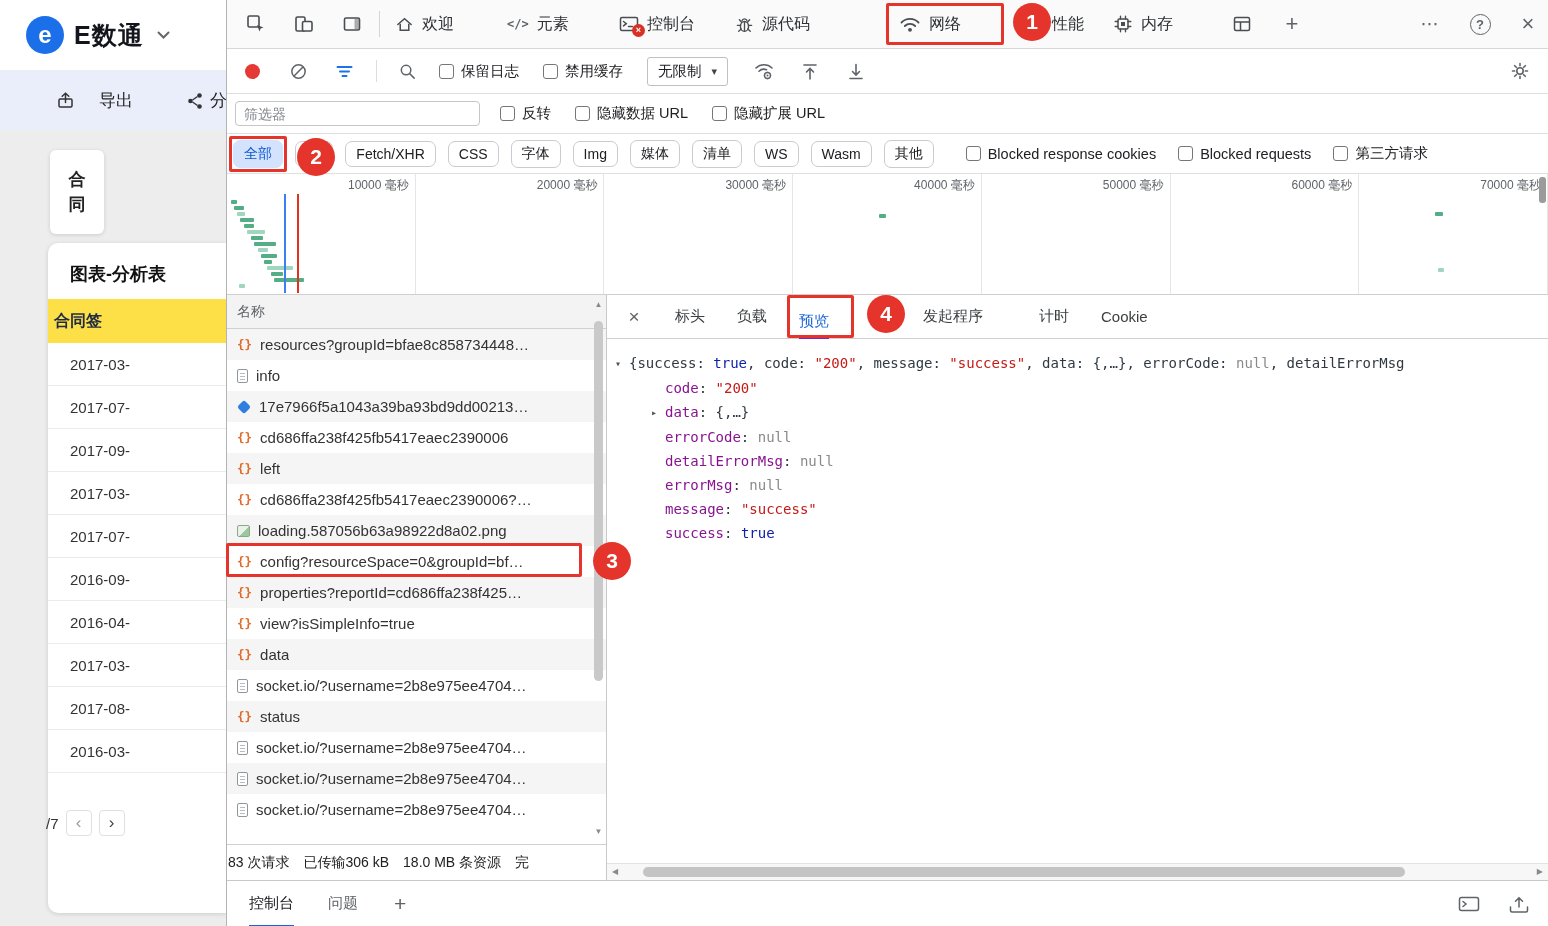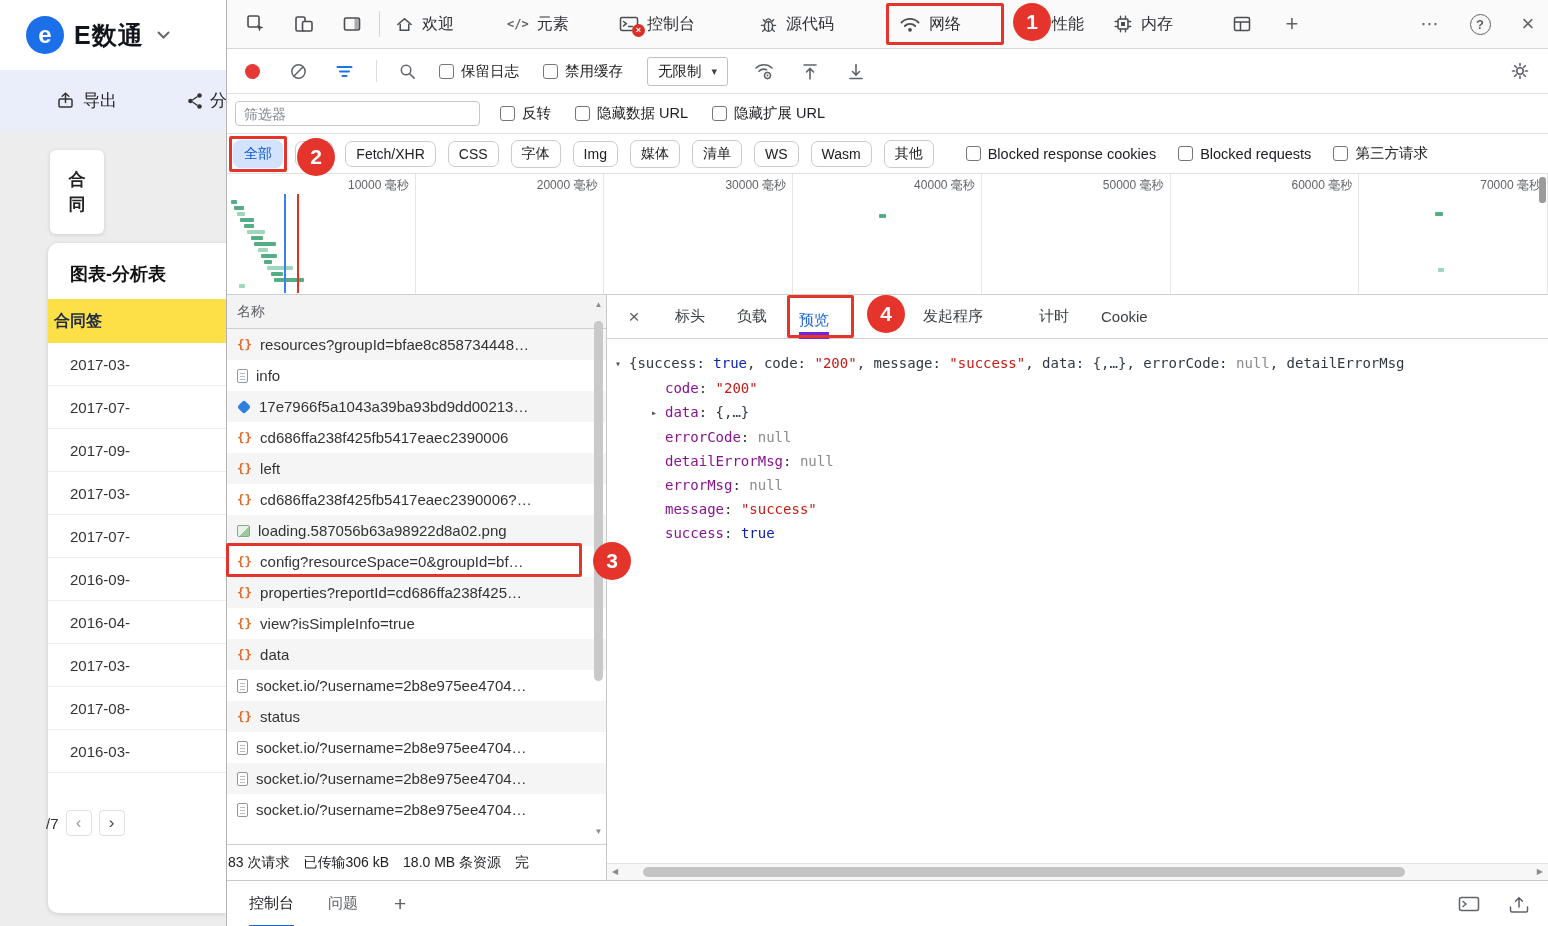--- a/index.html
+++ b/index.html
@@ -8,21 +8,21 @@
   svg{display:block}
 
   
   .app{position:absolute;left:0;top:0;width:226px;height:926px;background:#ededed;overflow:hidden}
   .app-header{height:70px;background:#fff;display:flex;align-items:center;gap:10px;padding-left:26px;box-sizing:border-box}
   .logo-mark{width:38px;height:38px;border-radius:50%;background:#1b6fe8;color:#fff;font-weight:bold;
     font-size:24px;display:flex;align-items:center;justify-content:center;flex:none}
   .logo-text{font-size:25px;font-weight:bold;color:#13151c;letter-spacing:1px;white-space:nowrap}
   .logo-chevron{margin-left:2px}
   .app-toolbar{height:60px;background:#e9eefa;display:flex;align-items:center;padding-left:56px;box-sizing:border-box;position:relative}
-  .export-btn{display:flex;align-items:center;gap:8px;font-size:17px;color:#222;cursor:pointer}
+  .export-btn{display:flex;align-items:center;gap:24px;font-size:17px;color:#222;cursor:pointer}
   .share-btn{position:absolute;left:186px;top:0;height:100%;display:flex;align-items:center;gap:6px;font-size:17px;color:#222}
   .card-contract{position:absolute;left:50px;top:150px;width:54px;height:84px;background:#fff;border-radius:6px;
     box-shadow:0 1px 4px rgba(0,0,0,.14);display:flex;align-items:center;justify-content:center}
   .card-contract span{display:block;width:18px;font-size:17px;font-weight:bold;color:#222;line-height:1.5;word-break:break-all;text-align:center}
   .card-table{position:absolute;left:48px;top:243px;right:0;height:670px;background:#fff;border-radius:10px 0 0 10px;
     box-shadow:0 1px 5px rgba(0,0,0,.14);overflow:hidden}
   .table-title{width:112px;padding:18px 0 0 22px;font-size:18px;font-weight:bold;color:#111;line-height:1.45;word-break:break-all}
   .table-header-cell{margin-top:12px;height:44px;background:#fde047;display:flex;align-items:center;padding-left:6px;
     font-size:16px;font-weight:bold;color:#1f2a44;white-space:nowrap}
   .date-row{height:43px;display:flex;align-items:center;padding-left:22px;font-size:15px;color:#333;
@@ -111,21 +111,21 @@
   .rs-down{margin-top:auto}
   .req-status{height:36px;flex:none;border-top:1px solid #d0d0d0;background:#fff;display:flex;align-items:center;
     gap:14px;padding-left:1px;font-size:14px;color:#202124;white-space:nowrap;overflow:hidden;box-sizing:border-box}
 
   
   .det-col{flex:1;min-width:0;display:flex;flex-direction:column}
   .det-tabs{height:44px;flex:none;border-bottom:1px solid #d0d0d0;display:flex;align-items:center;padding-left:16px;
     font-size:15px;color:#3c4043;box-sizing:border-box}
   .det-close{width:22px;margin-right:30px;font-size:19px;color:#5f6368;cursor:pointer;text-align:center;line-height:1}
   .det-tab{margin-right:32px;height:44px;display:flex;align-items:center;cursor:pointer;white-space:nowrap;box-sizing:border-box}
-  .det-tab.selected{color:#1a66d2;border-bottom:7px solid #6d28d9;padding-top:14px}
+  .det-tab.selected{color:#1a66d2;border-bottom:4px solid #6d28d9;padding-top:14px}
   .det-body{flex:1;min-height:0;overflow:hidden;padding:12px 0 0 8px;font-family:"DejaVu Sans Mono",monospace;
     font-size:14px;line-height:24px;color:#303942;white-space:nowrap}
   .arrow{display:inline-block;width:14px;font-size:10px;color:#555;vertical-align:1px;cursor:pointer}
   .pv-rows{padding-left:36px}
   .pv-key{color:#881391}
   .pv-str{color:#c41a16}
   .pv-null{color:#8a8a8a}
   .pv-bool{color:#0d22aa}
   .pv-object{color:#303942}
   .tk-plain{color:#303942}.tk-str{color:#c41a16}.tk-bool{color:#0d22aa}.tk-null{color:#8a8a8a}
@@ -257,21 +257,21 @@
           <svg width="20" height="18" viewBox="0 0 20 18">
               <rect x="1.5" y="2.5" width="17" height="13" rx="1.5" stroke="#4a4d51" stroke-width="1.5" fill="none"></rect>
               <path d="M4.5 6.5l2.8 2.2-2.8 2.2" stroke="#4a4d51" stroke-width="1.5" fill="none" stroke-linecap="round"></path>
               <path d="M9.5 11.5h4" stroke="#4a4d51" stroke-width="1.5" stroke-linecap="round"></path>
             </svg>
           <span class="err-badge">×</span>
         </span>
         <span>控制台</span>
       </span>
 
-      <span class="tb-tab" style="left:532px">
+      <span class="tb-tab" style="left:508px">
         <span>
           <svg width="19" height="19" viewBox="0 0 20 20">
               <ellipse cx="10" cy="12" rx="4.3" ry="5.2" stroke="#4a4d51" stroke-width="1.5" fill="none"></ellipse>
               <path d="M10 7.2v9.8M5.8 11H2.5M17.5 11h-3.3M6.5 14.8l-2.6 2.4M13.5 14.8l2.6 2.4M6.8 7.4L4.6 5M13.2 7.4L15.4 5" stroke="#4a4d51" stroke-width="1.4" fill="none" stroke-linecap="round"></path>
               <path d="M7.2 6.2a2.9 2.9 0 0 1 5.6 0" stroke="#4a4d51" stroke-width="1.4" fill="none"></path>
             </svg>
         </span>
         <span>源代码</span>
       </span>
 

